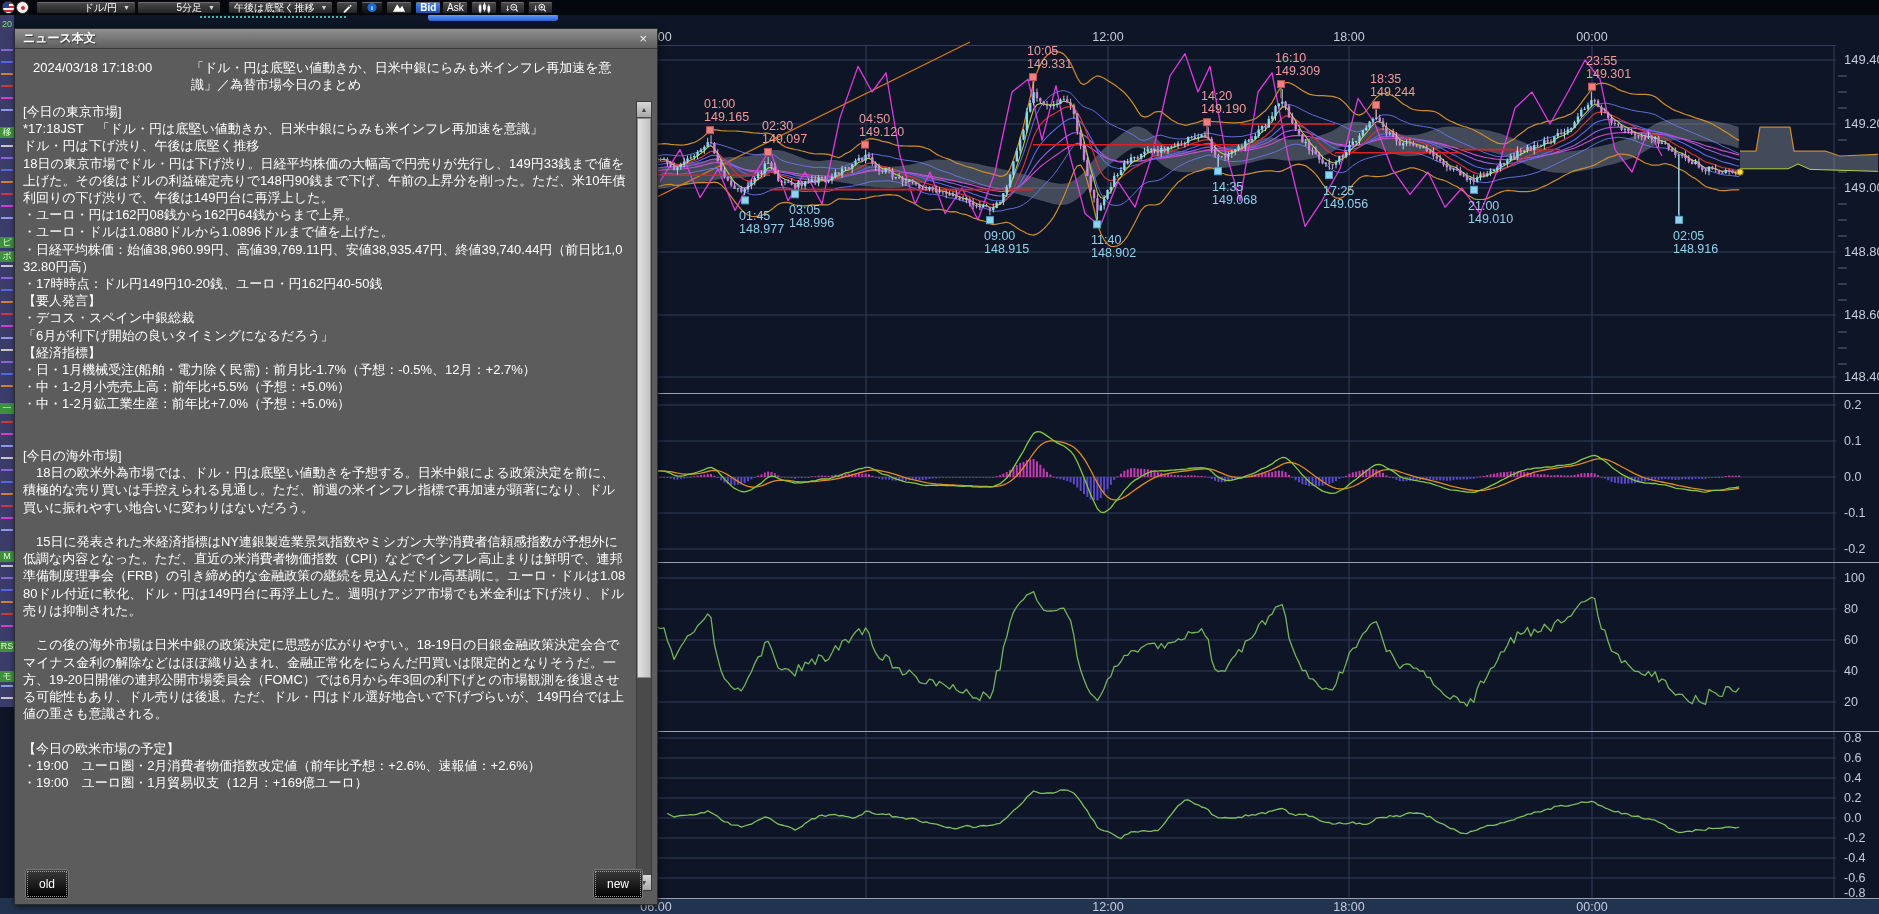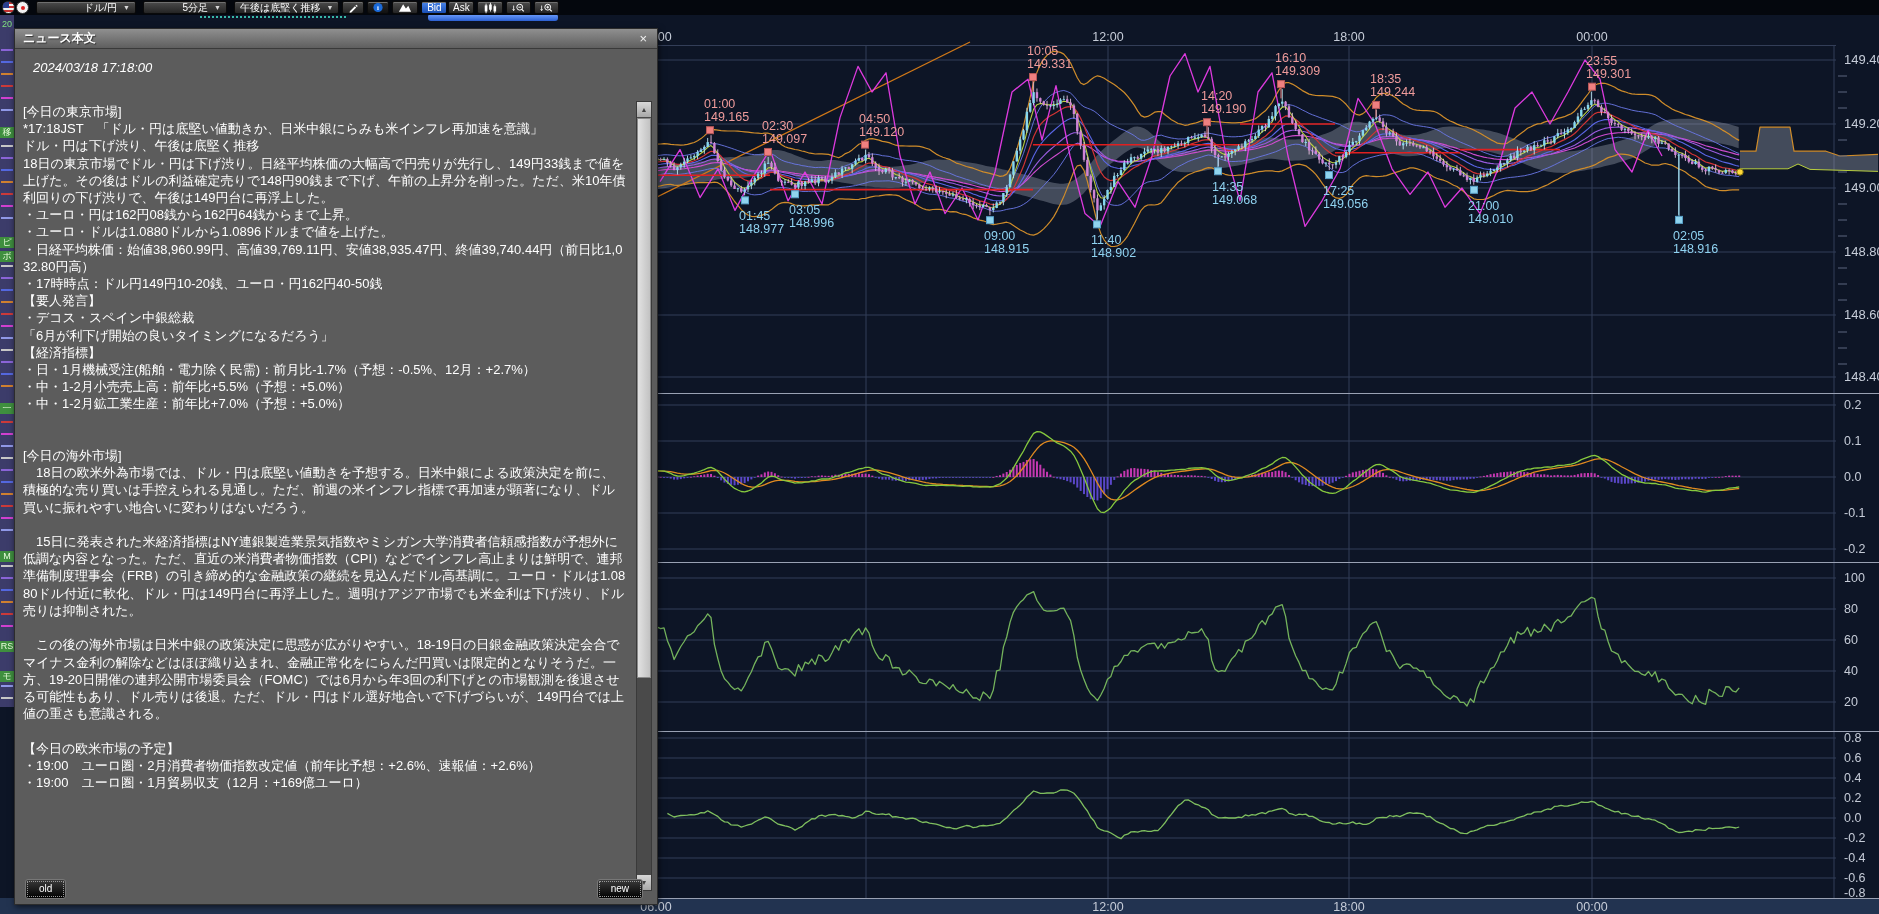--- a/index.html
+++ b/index.html
@@ -7,21 +7,21 @@
   #stage{position:relative;width:1879px;height:914px;background:#0d1526;}
 
   
   #toolbar{position:absolute;left:0;top:0;width:1879px;height:15px;background:#04070d;z-index:30;
     display:flex;align-items:center;}
   .tbtn{height:13px;margin:1px 1px 1px 2px;display:flex;align-items:center;justify-content:center;
     background:linear-gradient(#4c4c4c,#242424);border:1px solid #0a0a0a;box-shadow:inset 0 1px 0 #6f6f6f;
     border-radius:2px;color:#fff;font-size:10px;line-height:10px;padding:0 5px;cursor:pointer;box-sizing:border-box;}
   .tsel{justify-content:flex-end;}
   .caret{font-size:7px;color:#d8d8d8;margin-left:6px;}
-  .bid{background:linear-gradient(#4b86ec,#1a4fb4);font-weight:normal;}
+  .bid{background:linear-gradient(#4b86ec,#1a4fb4);font-weight:bold;}
   .flagwrap{width:34px;height:15px;position:relative;flex:0 0 auto;}
   .flag{position:absolute;top:1px;width:13px;height:13px;border-radius:50%;border:1px solid #333;box-sizing:border-box;}
   .flag.us{left:2px;background:repeating-linear-gradient(#c53030 0 2px,#f5f5f5 2px 4px);}
   .flag.us:before{content:"";position:absolute;left:0;top:0;width:6px;height:6px;background:#2b3f8f;border-radius:4px 0 0 0;}
   .flag.jp{left:16px;background:#f2f2f2;}
   .flag.jp:before{content:"";position:absolute;left:3.5px;top:3.5px;width:4px;height:4px;border-radius:50%;background:#d22;}
 
   
   #legendstrip{position:absolute;left:0;top:15px;width:14px;height:692px;background:#3c3c6a;z-index:20;overflow:hidden;}
   .lg-line{position:absolute;left:1px;width:12px;height:2px;}
@@ -38,33 +38,33 @@
 
   
   #newswin{position:absolute;left:14px;top:28px;width:644px;height:877px;z-index:40;
     background:#5c5c5c;border:1px solid #2c2c2c;box-shadow:1px 2px 6px rgba(0,0,0,.6);box-sizing:border-box;}
   #newstitlebar{position:absolute;left:0;top:0;right:0;height:20px;
     background:linear-gradient(#8f8f8f,#5f5f5f);border-bottom:1px solid #3a3a3a;
     display:flex;align-items:center;justify-content:space-between;padding:0 8px;box-sizing:border-box;}
   #newstitle{color:#ffffff;font-size:12px;font-weight:bold;text-shadow:1px 1px 1px #333;}
   #newsclose{color:#f0f0f0;font-size:13px;line-height:13px;cursor:pointer;padding:0 2px;}
   #newsheader{position:absolute;left:18px;top:30px;width:592px;display:flex;color:#fff;font-size:13px;line-height:17px;}
-  #newstimestamp{flex:0 0 150px;white-space:nowrap;font-style:italic;}
+  #newstimestamp{flex:0 0 150px;white-space:nowrap;}
   #newsheadline{flex:1;margin-left:8px;}
   #newsbody{position:absolute;left:8px;top:74px;width:604px;height:786px;overflow:hidden;
     color:#fff;font-size:13px;line-height:17.2px;white-space:pre-wrap;word-break:break-all;}
   #newsscroll{position:absolute;right:5px;top:72px;width:16px;height:790px;background:#4a4a4a;border:1px solid #3a3a3a;box-sizing:border-box;}
   .scr-arrow{position:absolute;left:0;width:14px;height:15px;background:linear-gradient(#d8d8d8,#a8a8a8);
     display:flex;align-items:center;justify-content:center;font-size:7px;color:#444;cursor:pointer;}
   #scr-up{top:0;}
   #scr-down{bottom:0;}
   #scr-thumb{position:absolute;left:0;top:16px;width:14px;height:560px;background:linear-gradient(90deg,#e2e2e2,#c2c2c2);
     border:1px solid #8a8a8a;box-sizing:border-box;cursor:pointer;}
-  .newsbtn{position:absolute;bottom:5px;height:20px;background:linear-gradient(#3a3a3a,#000);
-    border:1px solid #777;border-radius:3px;color:#fff;font-size:10px;line-height:14px;padding:0 13px;cursor:pointer;
+  .newsbtn{position:absolute;bottom:5px;height:30px;background:linear-gradient(#3a3a3a,#000);
+    border:1px solid #777;border-radius:3px;color:#fff;font-size:12px;line-height:14px;padding:0 13px;cursor:pointer;
     outline:1px dotted #999;outline-offset:-3px;}
   #btn-old{left:10px;}
   #btn-new{right:14px;}
 </style>
 </head>
 <body>
 
 <div id="stage">
 
   <div id="chartwrap">
@@ -1277,21 +1277,21 @@
 
   <div id="toolbar">
     <div class="flagwrap">
       <span class="flag us"></span>
       <span class="flag jp"></span>
     </div>
     <div class="tbtn tsel" style="width:100px">
       <span>ドル/円</span>
       <span class="caret">▼</span>
     </div>
-    <div class="tbtn tsel" style="width:84px;margin-left:6px">
+    <div class="tbtn tsel" style="width:84px;margin-left:0">
       <span>5分足</span>
       <span class="caret">▼</span>
     </div>
     <div class="tbtn tsel" style="margin-left:6px">
       <span>午後は底堅く推移</span>
       <span class="caret">▼</span>
     </div>
     <div class="tbtn" style="width:22px">
       <svg width="12" height="12" viewBox="0 0 12 12">
         <path d="M2.2 9.8 L8.2 3.8 L9.9 5.5 L3.9 11.5 L1.9 11.8 Z M8.9 3.1 L10 2 L11.7 3.7 L10.6 4.8 Z" fill="#fff"></path>
@@ -1396,20 +1396,21 @@
       <div class="lg-label" style="top: 656px;">モ</div>
     </div>
 
   <div id="newswin">
     <div id="newstitlebar">
       <span id="newstitle">ニュース本文</span>
       <span id="newsclose">×</span>
     </div>
     <div id="newsheader">
       <span id="newstimestamp">2024/03/18 17:18:00</span>
+      <span id="newsheadline">「ドル・円は底堅い値動きか、日米中銀にらみも米インフレ再加速を意識」／為替市場今日のまとめ</span>
     </div>
     <div id="newsbody">[今日の東京市場]
 *17:18JST　「ドル・円は底堅い値動きか、日米中銀にらみも米インフレ再加速を意識」
 ドル・円は下げ渋り、午後は底堅く推移
 18日の東京市場でドル・円は下げ渋り。日経平均株価の大幅高で円売りが先行し、149円33銭まで値を上げた。その後はドルの利益確定売りで148円90銭まで下げ、午前の上昇分を削った。ただ、米10年債利回りの下げ渋りで、午後は149円台に再浮上した。
 ・ユーロ・円は162円08銭から162円64銭からまで上昇。
 ・ユーロ・ドルは1.0880ドルから1.0896ドルまで値を上げた。
 ・日経平均株価：始値38,960.99円、高値39,769.11円、安値38,935.47円、終値39,740.44円（前日比1,032.80円高）
 ・17時時点：ドル円149円10-20銭、ユーロ・円162円40-50銭
 【要人発言】

